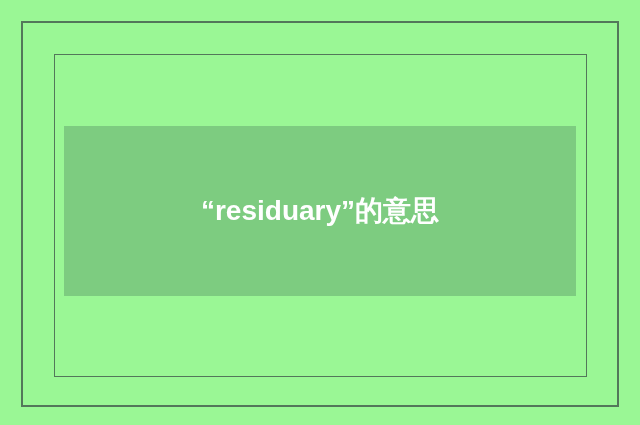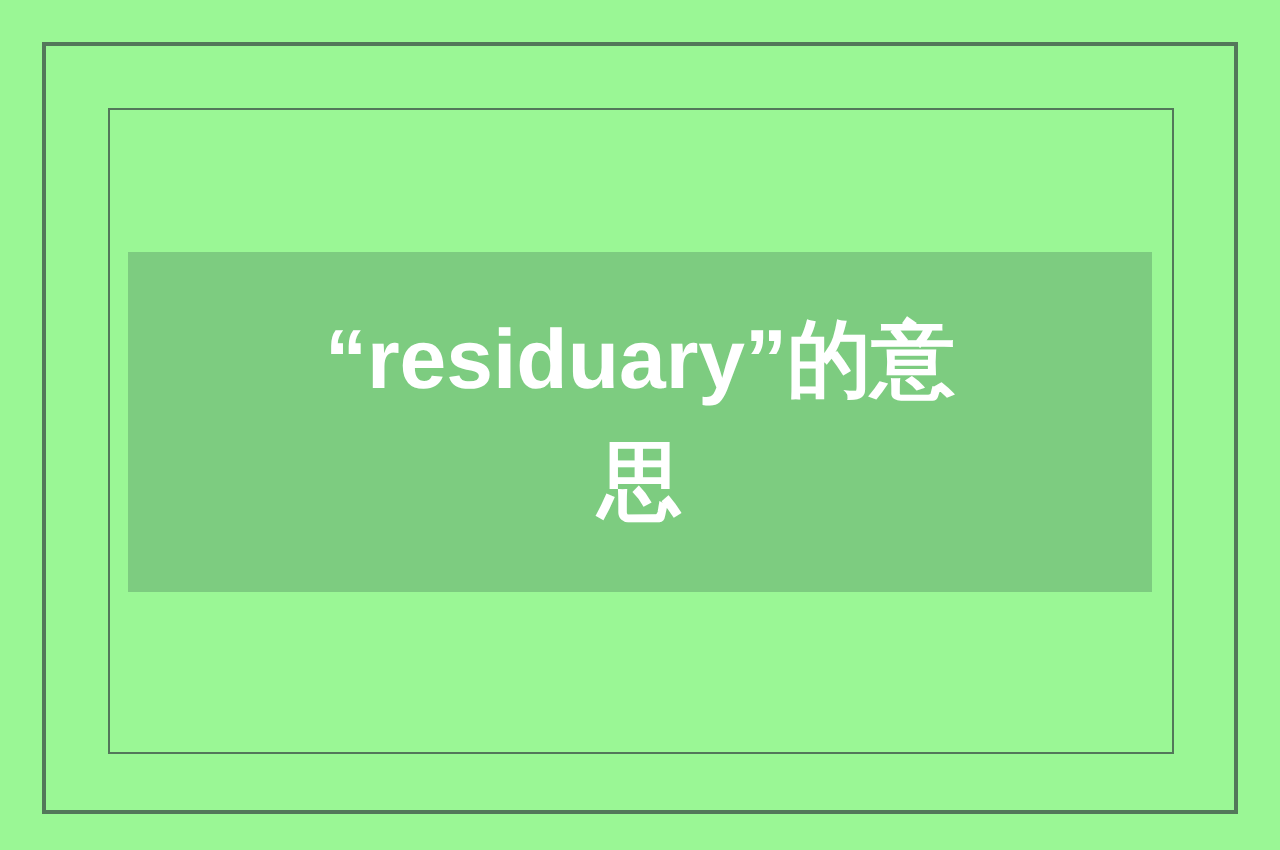--- a/index.html
+++ b/index.html
@@ -58,21 +58,21 @@
     align-items: center;
     justify-content: center;
     padding: 0 92px;
   }
 
   #headline {
     margin: 0;
     color: #ffffff;
     font-family: "Liberation Sans", "DejaVu Sans", sans-serif;
     font-weight: bold;
-    font-size: 42px;
+    font-size: 28px;
     line-height: 1.45;
     text-align: center;
     letter-spacing: 0px;
     word-break: break-all;
     overflow-wrap: break-word;
   }
 </style>
 </head>
 <body>
 

